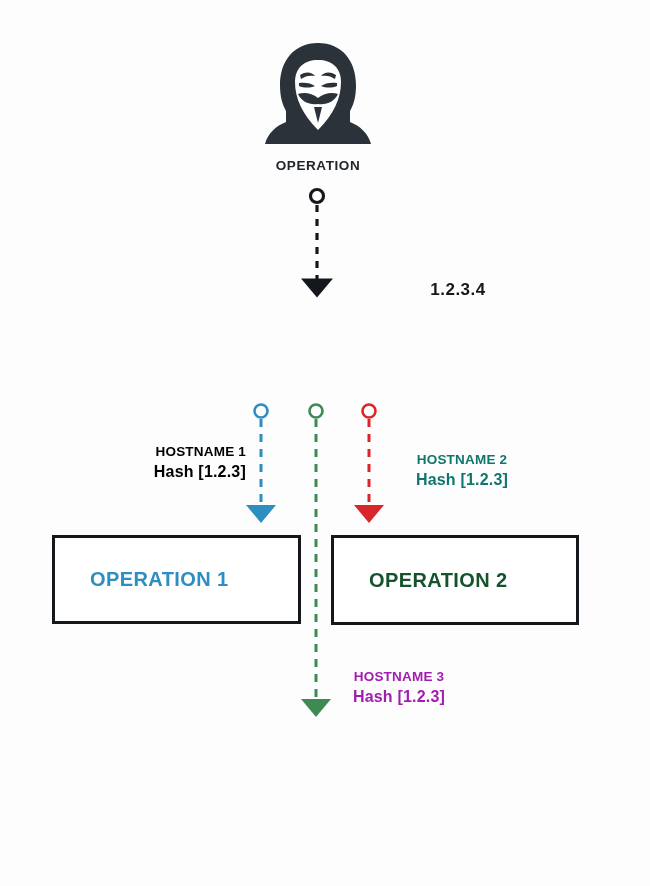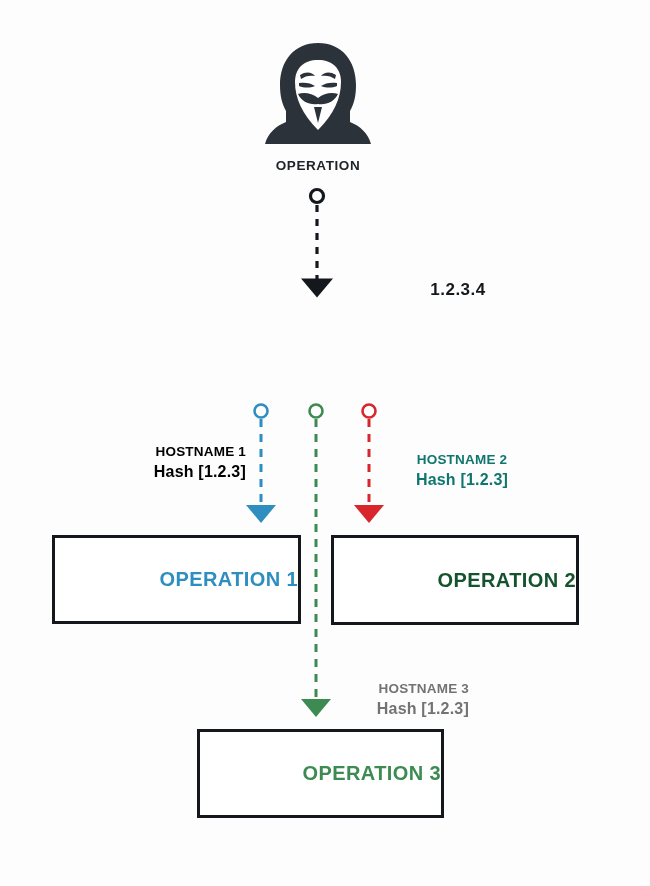--- a/index.html
+++ b/index.html
@@ -85,21 +85,22 @@
     flex: 1 1 auto;
     text-align: center;
     font-size: 22px;
     font-weight: 700;
     color: #14181d;
     letter-spacing: 0.2px;
     margin-right: 34px;
   }
 
   .box-op {
-    justify-content: flex-end;
+    justify-content: flex-start;
+    padding-left: 35px;
   }
   .box-op1 {
     left: 52px;
     top: 535px;
     width: 249px;
     height: 89px;
   }
   .box-op2 {
     left: 331px;
     top: 535px;
@@ -141,23 +142,22 @@
     left: 392px;
     top: 451px;
     width: 140px;
     text-align: center;
     color: #0f766e;
   }
   .lbl-h3 {
     left: 329px;
     top: 668px;
     width: 140px;
-    text-align: right;
-    color: #737373;
-    margin-top: 12px;
+    text-align: center;
+    color: #a21caf;
   }
 </style>
 </head>
 <body>
 
 <div id="canvas">
 
   <svg id="svg-layer" viewBox="0 0 650 886" xmlns="http://www.w3.org/2000/svg">
     <defs>
       <marker id="arrow-black" markerWidth="10" markerHeight="10" refX="3" refY="5" orient="auto" markerUnits="strokeWidth">
@@ -231,17 +231,14 @@
   </div>
 
   <div class="box box-op box-op1">
     <div class="op-title op1-title">OPERATION 1</div>
   </div>
 
   <div class="box box-op box-op2">
     <div class="op-title op2-title">OPERATION 2</div>
   </div>
 
-  <div class="box box-op box-op3">
-    <div class="op-title op3-title">OPERATION 3</div>
-  </div>
 
 </div>
 
 </body></html>

